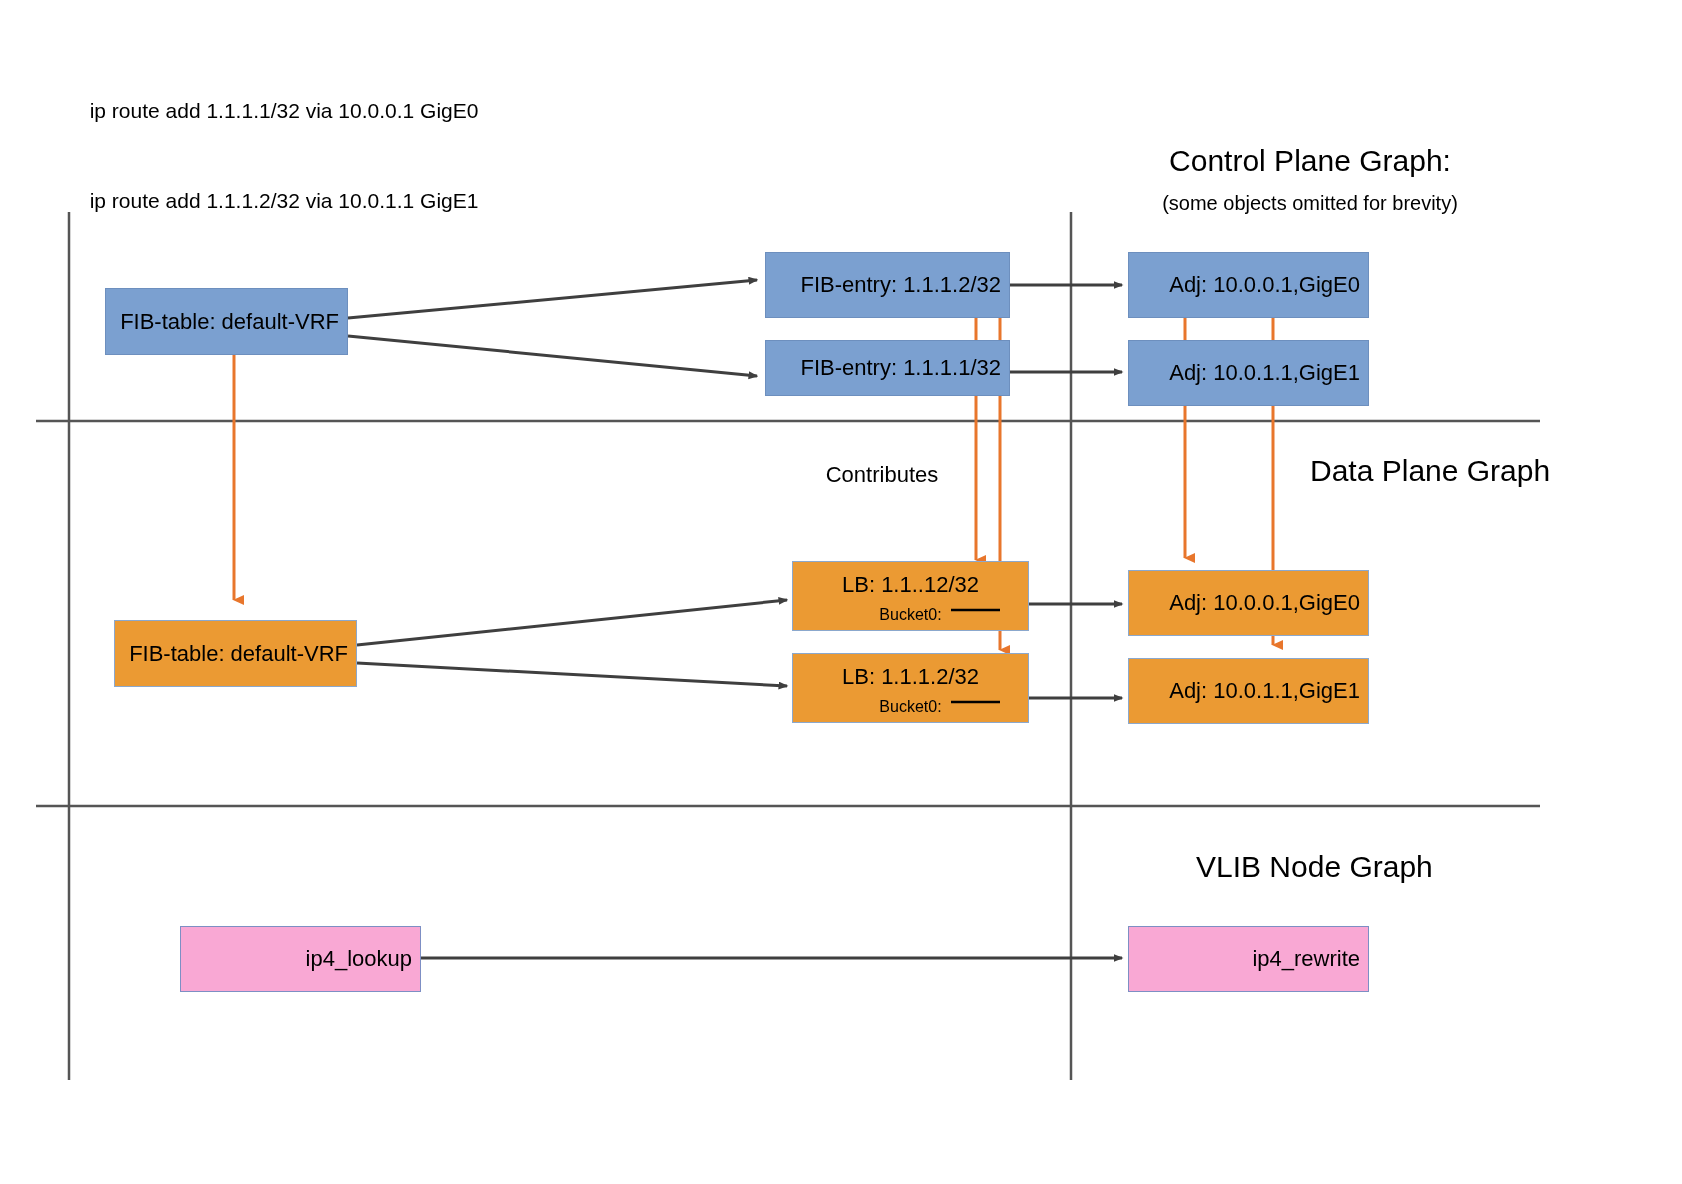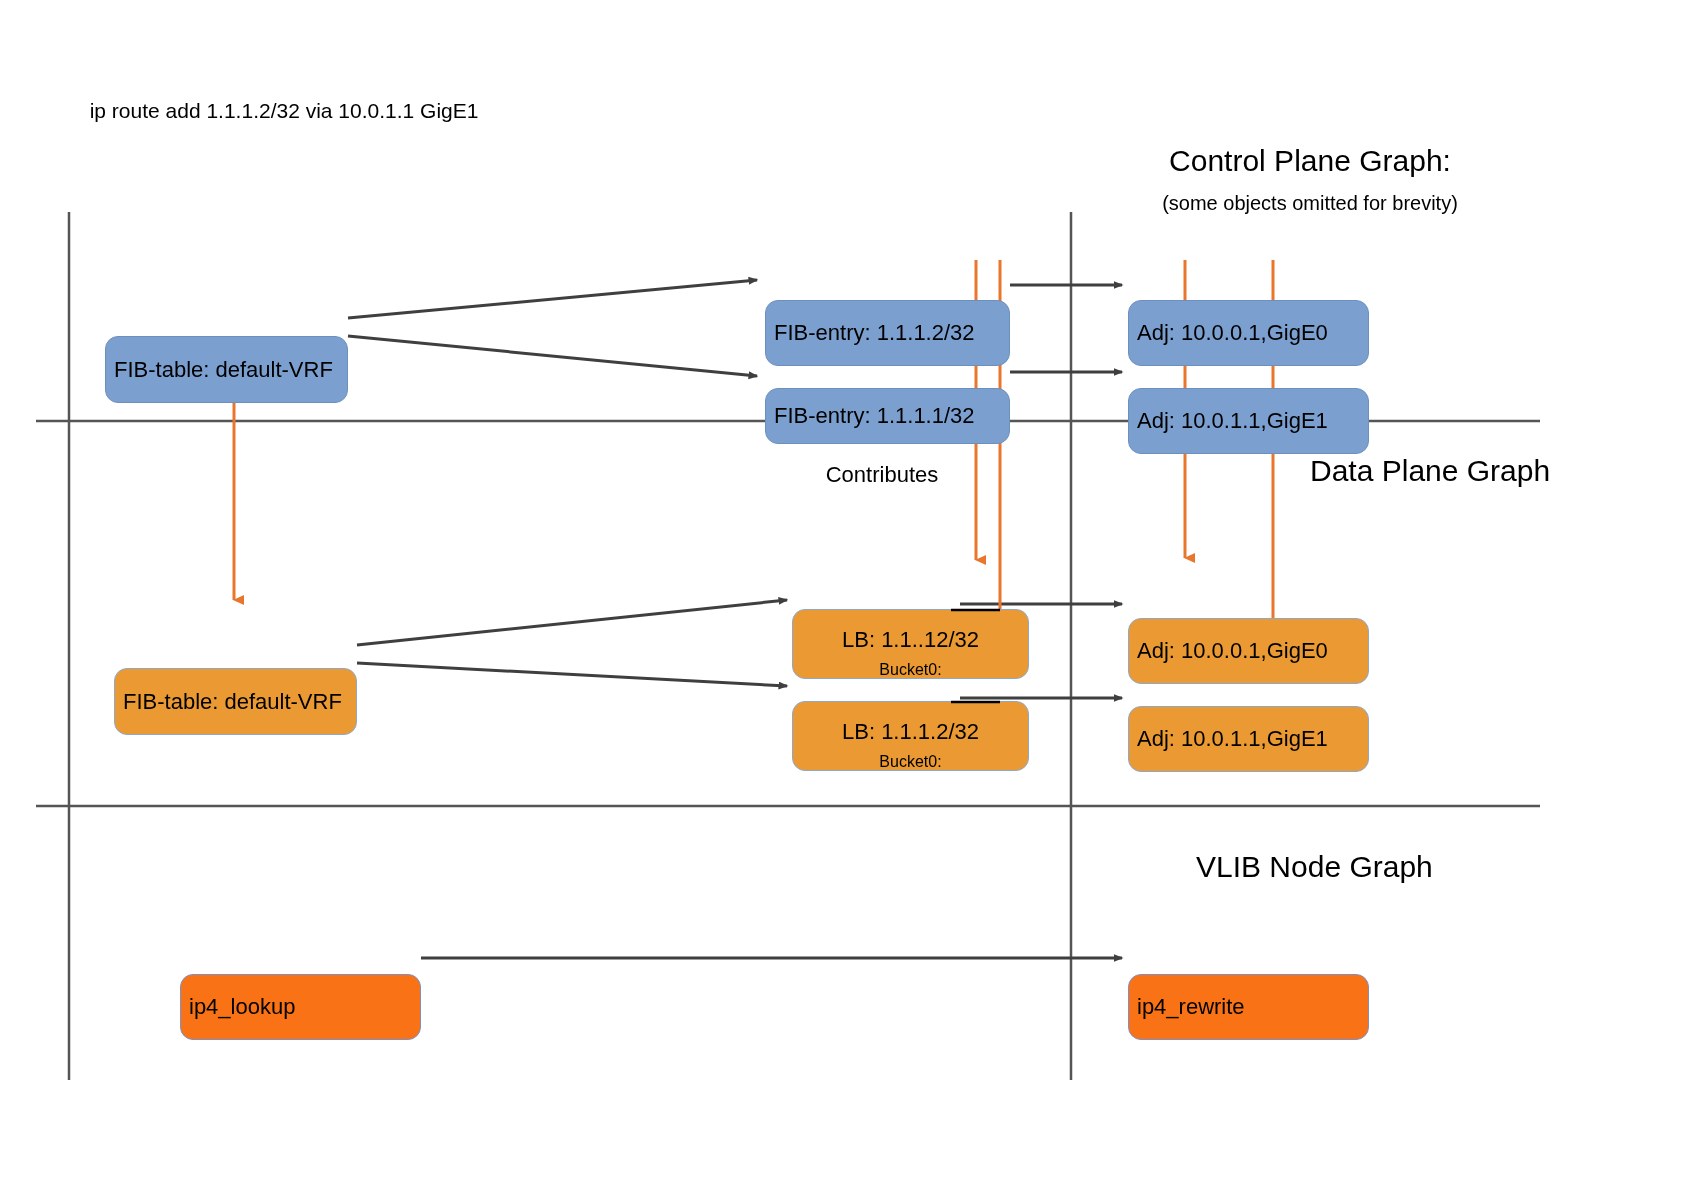--- a/index.html
+++ b/index.html
@@ -16,29 +16,29 @@
   .title-sub{position:absolute;left:1080px;top:190px;width:460px;text-align:center;
              font-size:20px;line-height:26px;}
 
   .band-label{position:absolute;font-size:30px;line-height:38px;}
   #dp-label{left:1310px;top:452px;width:260px;}
   #vlib-label{left:1196px;top:848px;width:260px;}
 
   .contrib-label{position:absolute;left:812px;top:462px;width:140px;text-align:center;
                  font-size:22px;}
 
-  .node{position:absolute;box-sizing:border-box;border-radius:13px;
-        display:flex;align-items:center;justify-content:flex-start;
+  .node{position:absolute;box-sizing:border-box;border-radius:0;
+        display:flex;align-items:center;justify-content:flex-end;
         text-align:center;font-size:22px;line-height:28px;
-        border:1px solid #7d9bc1;margin-top:48px;}
+        border:1px solid #7d9bc1;}
   .node.blue{background:#7ba0d0;border-color:#6d8fbe;}
   .node.orange{background:#eb9a33;border-color:#8ba8cd;}
-  .node.green{background:#f97316;border-color:#7d8fc4;}
+  .node.green{background:#f9a8d4;border-color:#7d8fc4;}
   .node .lbl{padding:0 8px;white-space:pre-line;}
-  .node.twoline{display:block;padding-top:15px;}
+  .node.twoline{display:block;padding-top:8px;}
   .node.twoline .l1{font-size:22px;line-height:30px;text-align:center;}
   .node.twoline .l2{font-size:16px;line-height:30px;text-align:center;}
 </style>
 </head>
 <body>
 
 <div id="canvas">
 
   <svg class="layer">
     <defs>
@@ -78,20 +78,21 @@
     <g stroke="#e8762c" stroke-width="3" fill="none">
       <line x1="234" y1="352" x2="234" y2="600" marker-end="url(#arrowO)"></line>
       <line x1="976" y1="260" x2="976" y2="560" marker-end="url(#arrowO)"></line>
       <line x1="1000" y1="260" x2="1000" y2="650" marker-end="url(#arrowO)"></line>
       <line x1="1185" y1="260" x2="1185" y2="558" marker-end="url(#arrowO)"></line>
       <line x1="1273" y1="260" x2="1273" y2="645" marker-end="url(#arrowO)"></line>
     </g>
   </svg>
 
   <div class="hdr">
+    <div>  ip route add 1.1.1.1/32 via 10.0.0.1 GigE0</div>
     <div>  ip route add 1.1.1.2/32 via 10.0.1.1 GigE1</div>
   </div>
 
   <div class="title-main">Control Plane Graph:</div>
   <div class="title-sub">(some objects omitted for brevity)</div>
   <div class="band-label" id="vlib-label">VLIB Node Graph</div>
   <div class="band-label" id="dp-label">Data Plane Graph</div>
   <div class="contrib-label">Contributes</div>
 
   <div class="node blue" style="left:105px;top:288px;width:243px;height:67px;">

